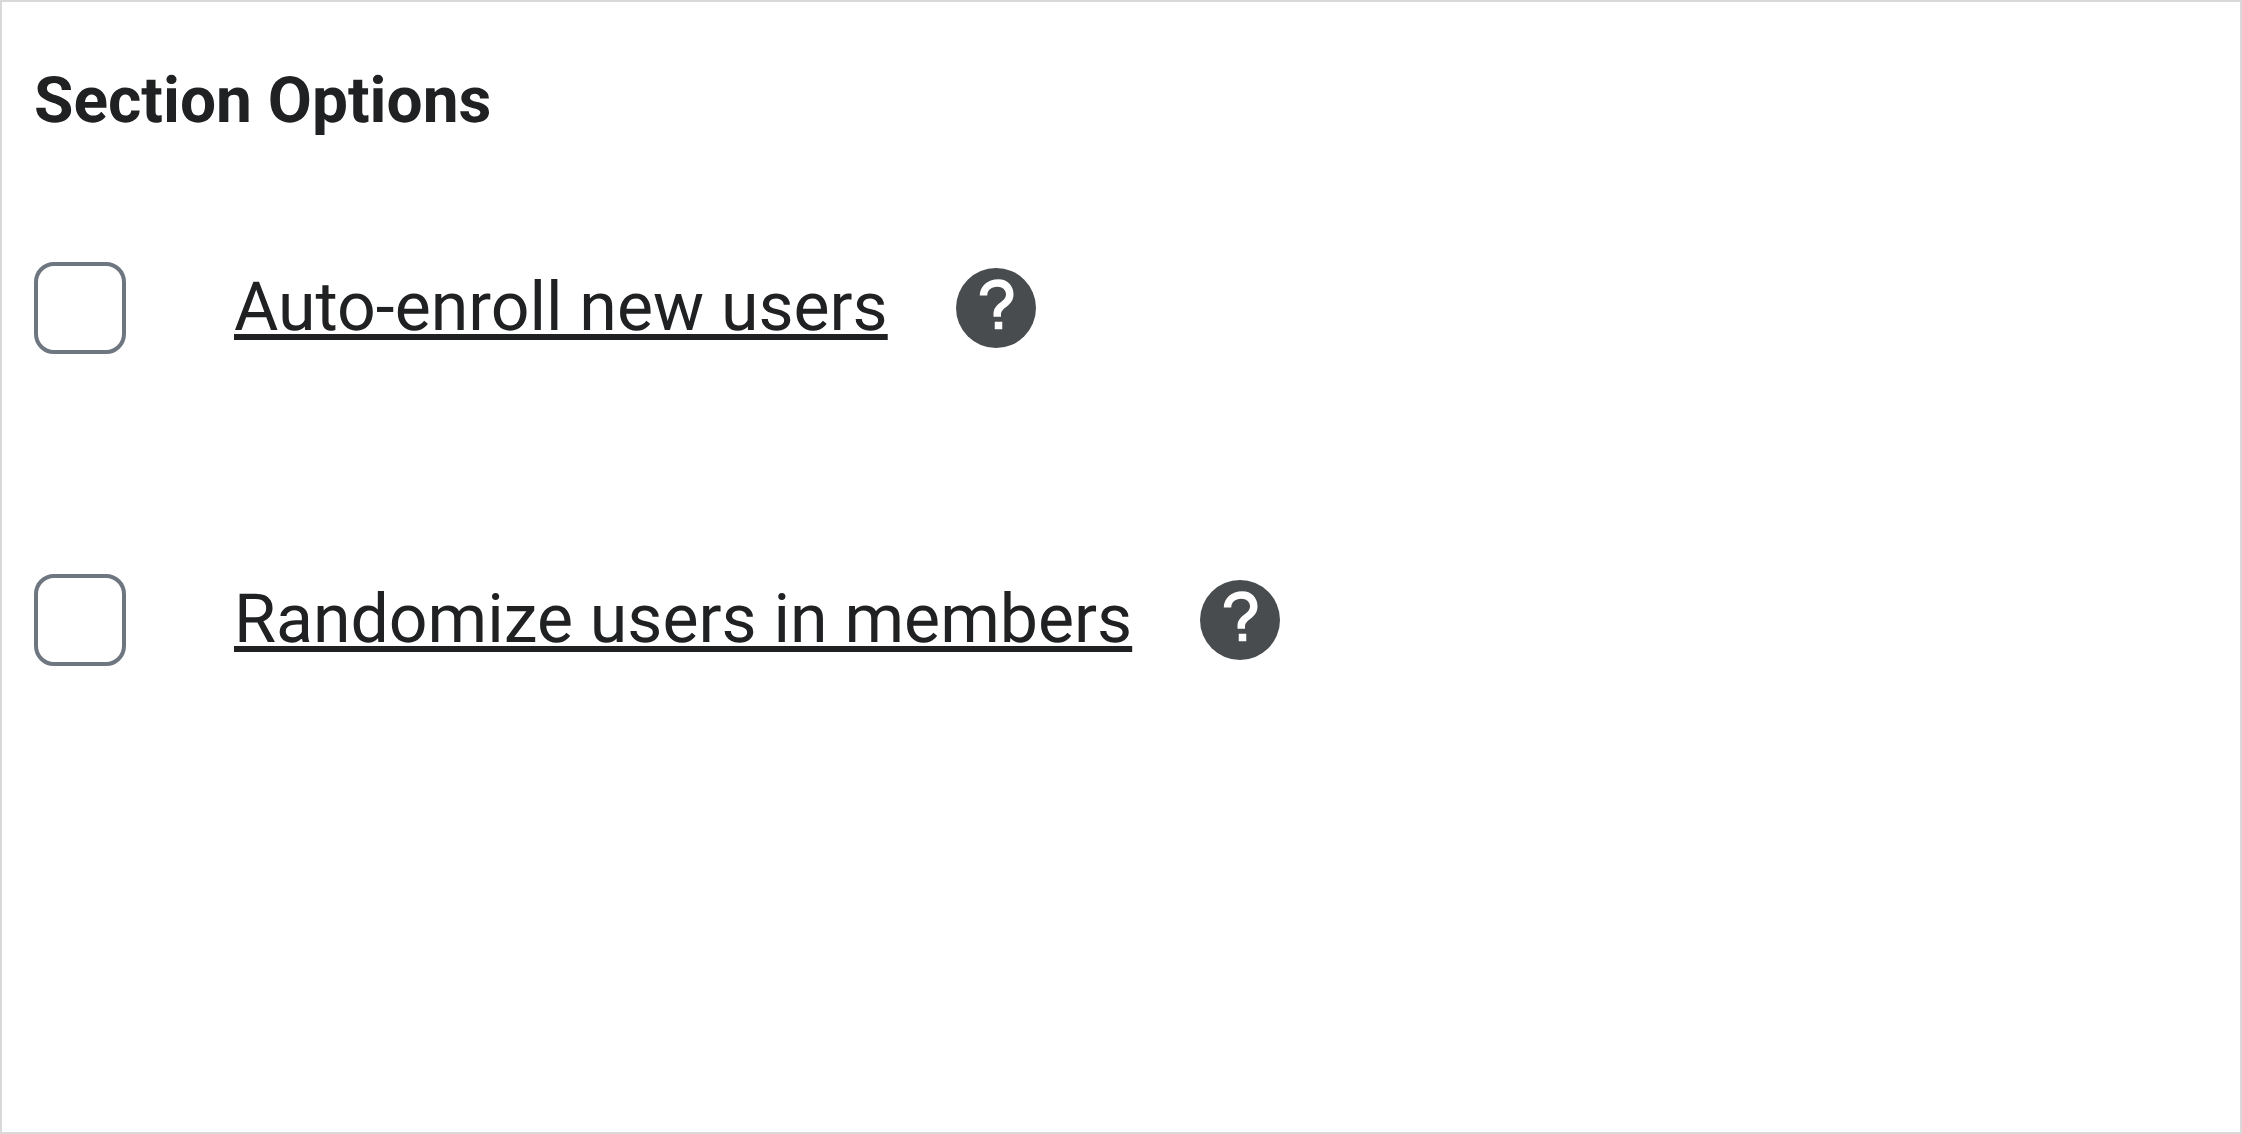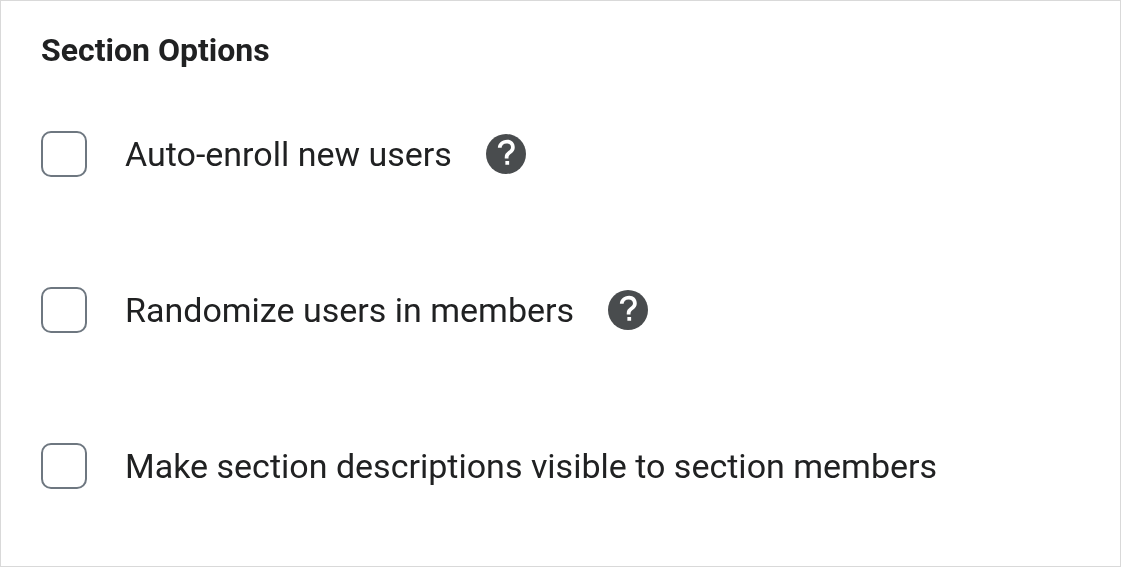--- a/index.html
+++ b/index.html
@@ -10,21 +10,21 @@
     body {
       font-family: -apple-system, BlinkMacSystemFont, "Segoe UI", Roboto, "Helvetica Neue", Arial, sans-serif;
       background: #fff;
       width: 1121px;
       height: 567px;
     }
     .panel {
       border: 1px solid #d9d9d9;
       width: 1121px;
       height: 567px;
-      padding: 30px 40px;
+      padding: 30px 16px;
     }
     .panel-title {
       font-size: 32px;
       font-weight: 700;
       color: #202122;
       margin-bottom: 62px;
     }
     .option-row {
       display: flex;
       align-items: center;
@@ -38,22 +38,23 @@
       height: 46px;
       border: 2px solid #6e7780;
       border-radius: 10px;
       background: #fff;
       cursor: pointer;
       flex-shrink: 0;
     }
     .option-label {
       font-size: 34px;
       color: #202122;
-      margin-left: 38px;
+      margin-left: 54px;
       font-weight: 400;
+      text-decoration: underline;
     }
     .help-icon {
       display: inline-flex;
       align-items: center;
       justify-content: center;
       width: 40px;
       height: 40px;
       border-radius: 50%;
       background: #494c4e;
       color: #fff;
@@ -85,17 +86,13 @@
   <div class="option-row">
     <div class="checkbox" role="checkbox" aria-checked="false"></div>
     <span class="option-label">Randomize users in members</span>
     <span class="help-icon">
       <svg viewBox="0 0 16 24" fill="currentColor" aria-hidden="true">
         <path d="M7.5 17.5h3v3h-3v-3zm1.5-17C4.5.5 1.5 3.5 1.5 7h3c0-2 1.5-3.5 4-3.5 2 0 3.5 1.2 3.5 3 0 1.5-1 2.3-2.5 3.5C8 11.2 7 12.3 7 14.5v1h3v-.8c0-1.3.6-2 2.2-3.2 1.8-1.4 2.8-2.8 2.8-5C15 3 12.5.5 9 .5z"></path>
       </svg>
     </span>
   </div>
 
-  <div class="option-row">
-    <div class="checkbox" role="checkbox" aria-checked="false"></div>
-    <span class="option-label">Make section descriptions visible to section members</span>
-  </div>
 </div>
 
 </body></html>

